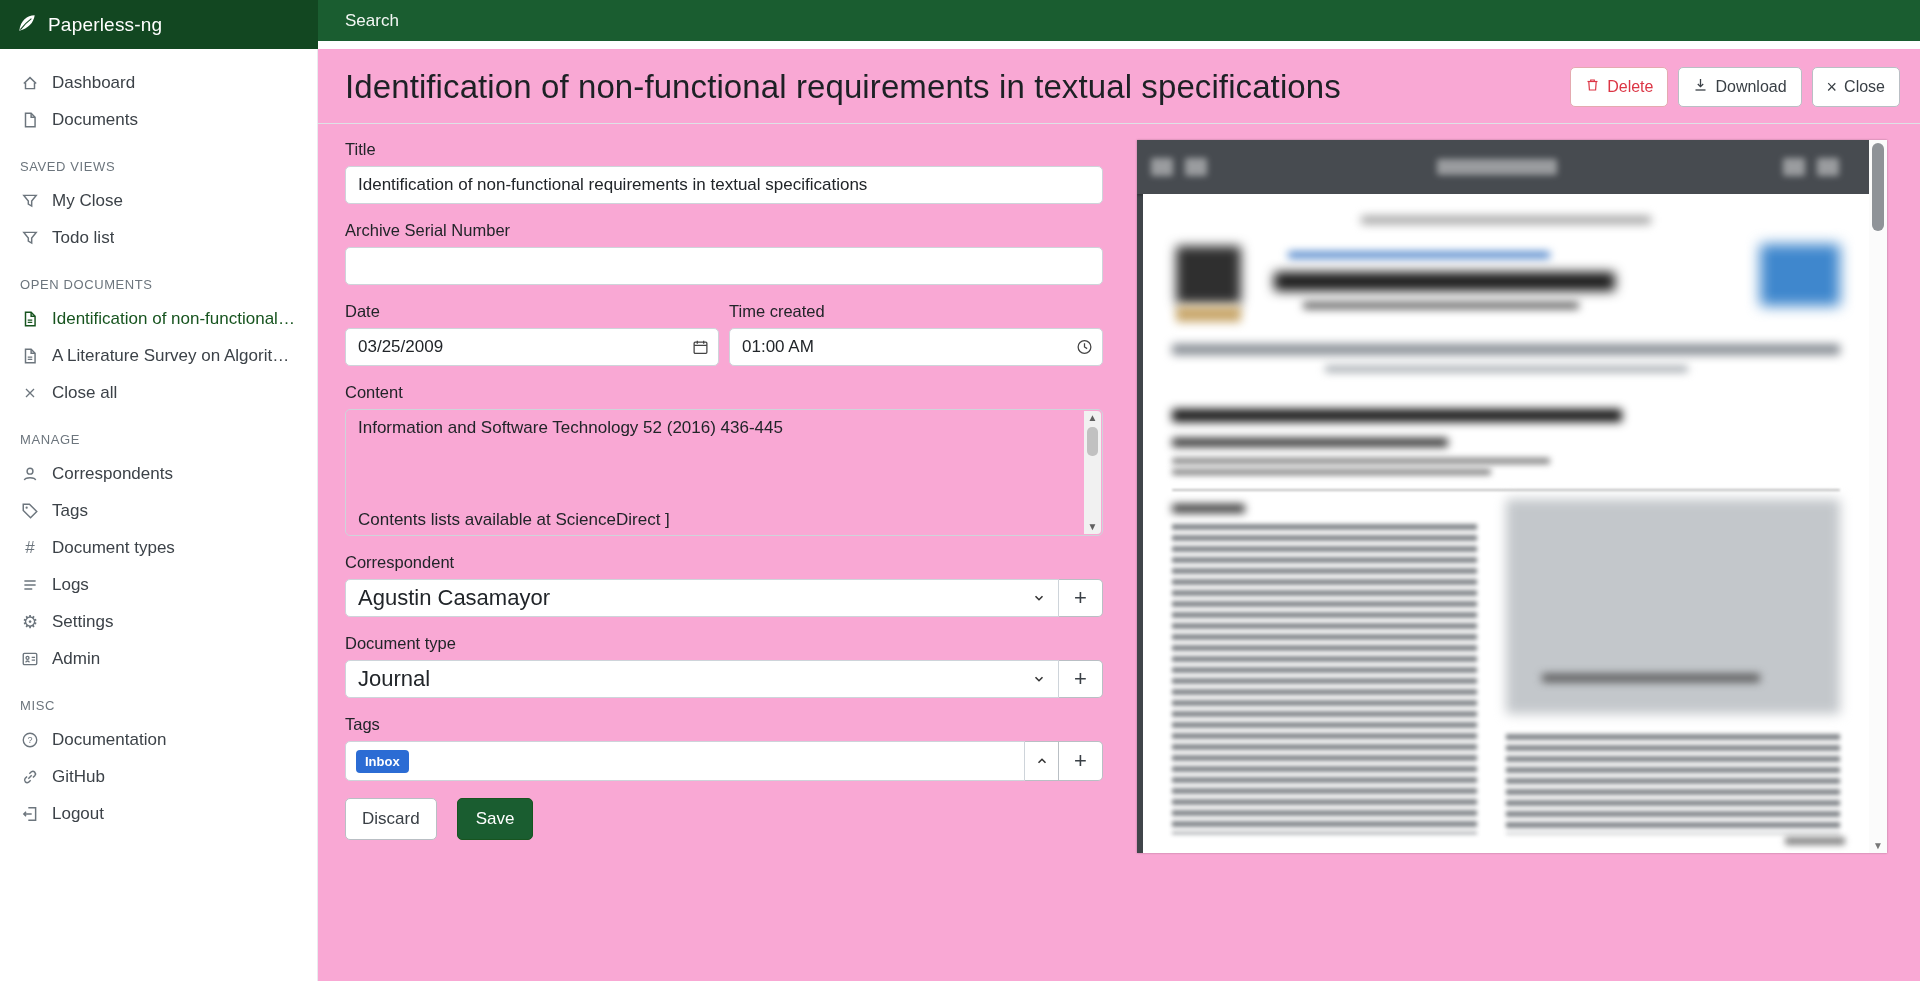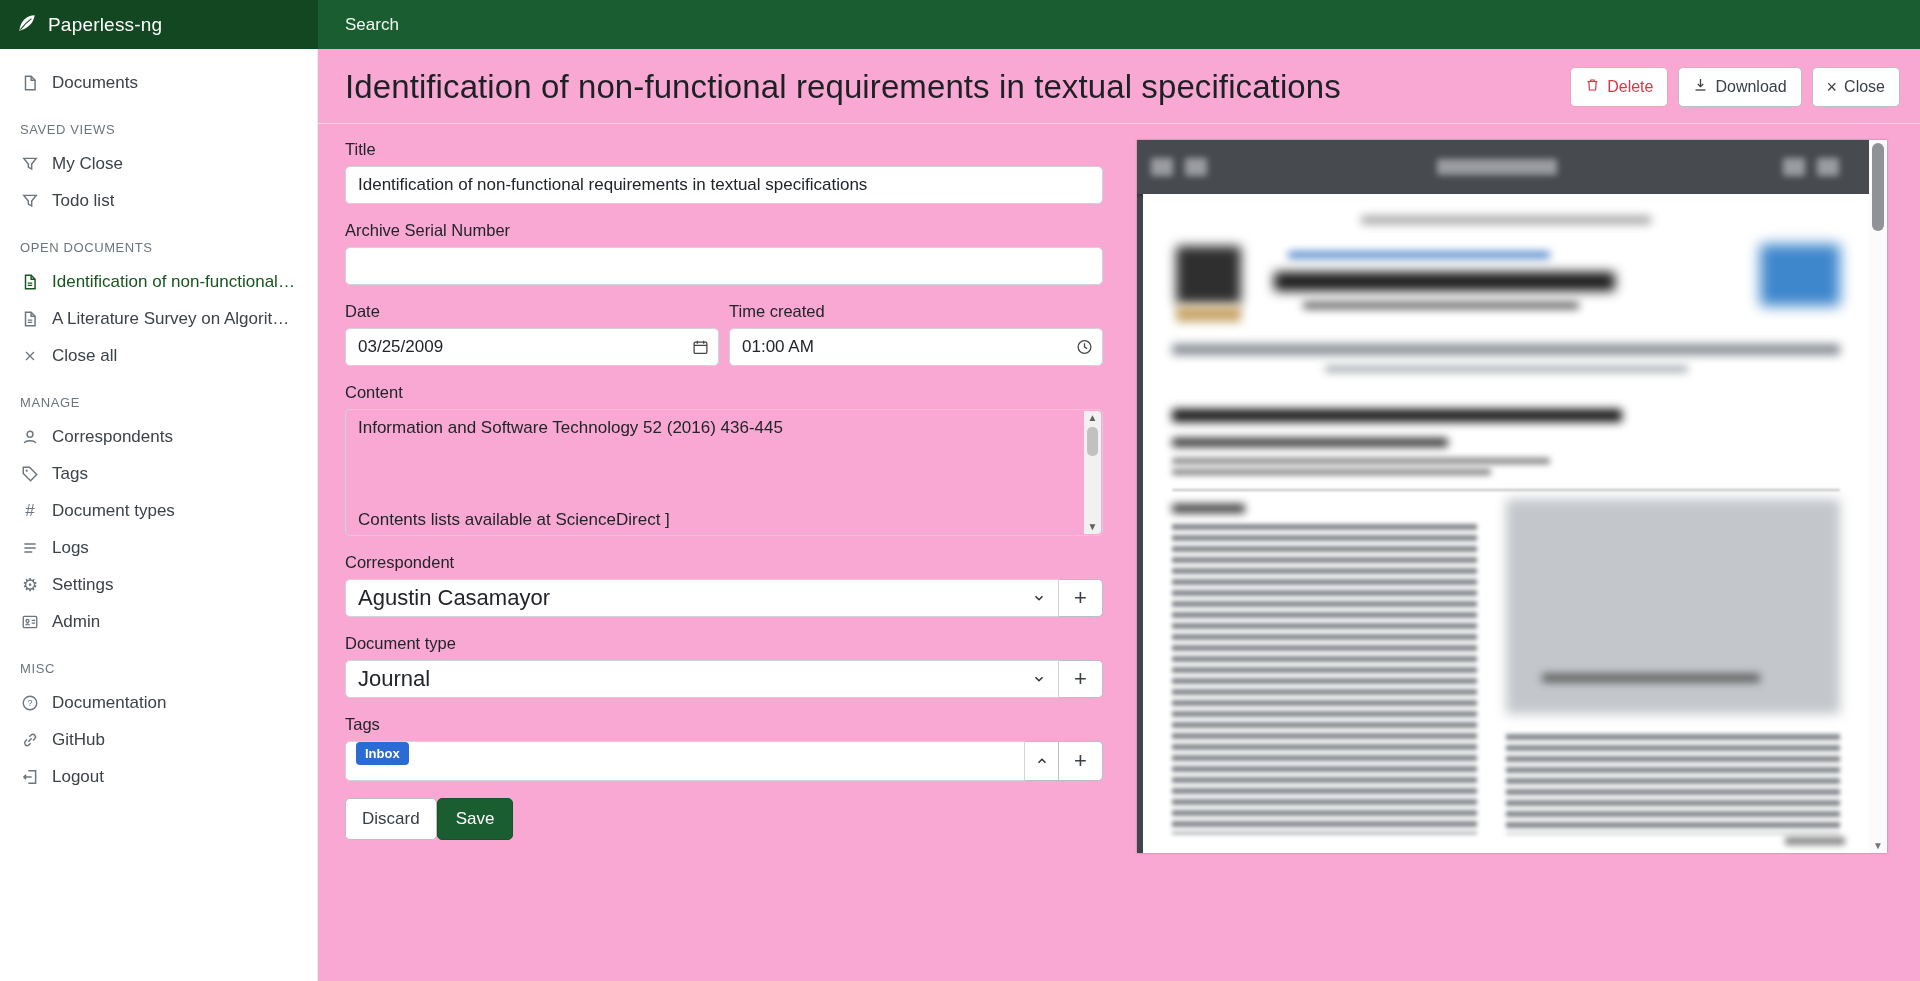--- a/index.html
+++ b/index.html
@@ -1,20 +1,20 @@
 <!DOCTYPE html>
 <html><head>
 <meta charset="utf-8">
 <style>
   * { margin:0; padding:0; box-sizing:border-box; }
   html,body { width:1920px; height:981px; overflow:hidden; background:#fff;
               font-family:"Liberation Sans", sans-serif; color:#212529; }
 
   
-  .topbar { position:fixed; top:0; left:0; right:0; height:49px; display:flex; z-index:10; }
+  .topbar { position:fixed; top:0; left:0; right:0; height:41px; display:flex; z-index:10; }
   .brand { width:318px; height:49px; background:#124721; color:#fff; display:flex;
            align-items:center; padding-left:16px; gap:10px; flex:0 0 auto; }
   .brand-name { font-size:19px; font-weight:500; letter-spacing:.2px; }
   .searchwrap { flex:1; background:#1a5d30; display:flex; align-items:center; }
   .search-input { width:100%; height:100%; background:transparent; border:none; outline:none;
                   color:#fff; font-size:17px; padding-left:27px; font-family:inherit; }
   .search-input::placeholder { color:#fff; opacity:.95; }
 
   
   .sidebar { position:fixed; top:49px; left:0; bottom:0; width:318px; background:#fff;
@@ -75,25 +75,25 @@
   .select { flex:1; height:38px; border:1px solid #ced4da; border-radius:5px 0 0 5px;
             display:flex; align-items:center; justify-content:space-between;
             padding:0 12px; font-size:22px; background:#fff; cursor:pointer; }
   .gbtn { width:44px; height:38px; border:1px solid #b9bfc4; border-left:none; background:#fff;
           font-size:22px; color:#3a4046; cursor:pointer; display:flex; align-items:center;
           justify-content:center; font-family:inherit; }
   .gbtn.last { border-radius:0 5px 5px 0; }
   .gbtn.mid  { width:34px; }
 
   .tagbox { flex:1; height:40px; border:1px solid #ced4da; border-radius:5px 0 0 5px;
-            display:flex; align-items:flex-start; padding:0 10px; background:#fff; }
+            display:flex; align-items:center; padding:16px 10px; background:#fff; }
   .tag-badge { color:#fff; font-size:13px; font-weight:700; padding:4px 9px;
                border-radius:4px; cursor:pointer; }
 
-  .btnrow { display:flex; margin-top:10px; }
+  .btnrow { display:flex; gap:20px; margin-top:10px; }
   .btn-discard { height:42px; padding:0 16px; font-size:17px; border:1px solid #b9bfc4;
                  background:#fff; color:#3a4046; border-radius:5px; cursor:pointer; font-family:inherit; }
   .btn-save { height:42px; padding:0 18px; font-size:17px; border:1px solid #17541f;
               background:#1a5d30; color:#fff; border-radius:5px; cursor:pointer; font-family:inherit; }
 
   
   .preview { position:relative; width:750px; height:713px; margin-left:34px; flex:0 0 auto;
              background:#40454a; overflow:hidden; box-shadow:0 0 2px rgba(0,0,0,.3); }
   .pdf-toolbar { position:absolute; top:0; left:0; right:18px; height:54px; background:#474b50;
                  box-shadow:0 1px 3px rgba(0,0,0,.4); }
@@ -120,20 +120,29 @@
     </span>
     <span class="brand-name">Paperless-ng</span>
   </div>
   <div class="searchwrap">
     <input class="search-input" type="text" placeholder="Search" style="">
   </div>
 </header>
 
 <aside class="sidebar">
 
+  <div class="side-item">
+    <span class="ic">
+        <svg width="18" height="18" viewBox="0 0 16 16" fill="none" stroke="currentColor" stroke-width="1.3">
+          <path d="M2.5 8.5 L8 3.2 L13.5 8.5"></path>
+          <path d="M4 7.5 V13 H12 V7.5"></path>
+        </svg>
+      </span>
+    <span class="lbl">Dashboard</span>
+  </div>
   <div class="side-item">
     <span class="ic">
         <svg width="18" height="18" viewBox="0 0 16 16" fill="none" stroke="currentColor" stroke-width="1.3">
           <path d="M4 2h5l3.5 3.5V14H4z"></path>
           <path d="M9 2v3.5h3.5"></path>
         </svg>
       </span>
     <span class="lbl">Documents</span>
   </div>
 

